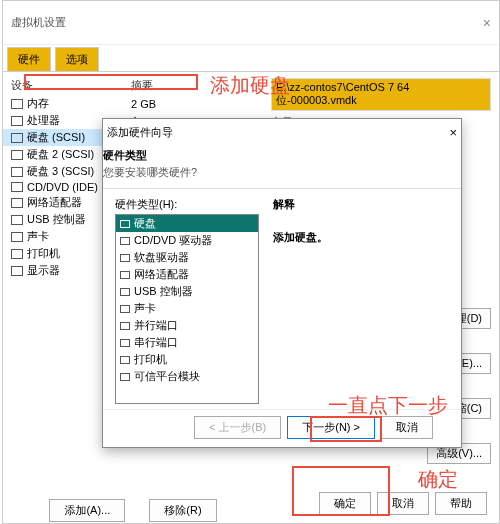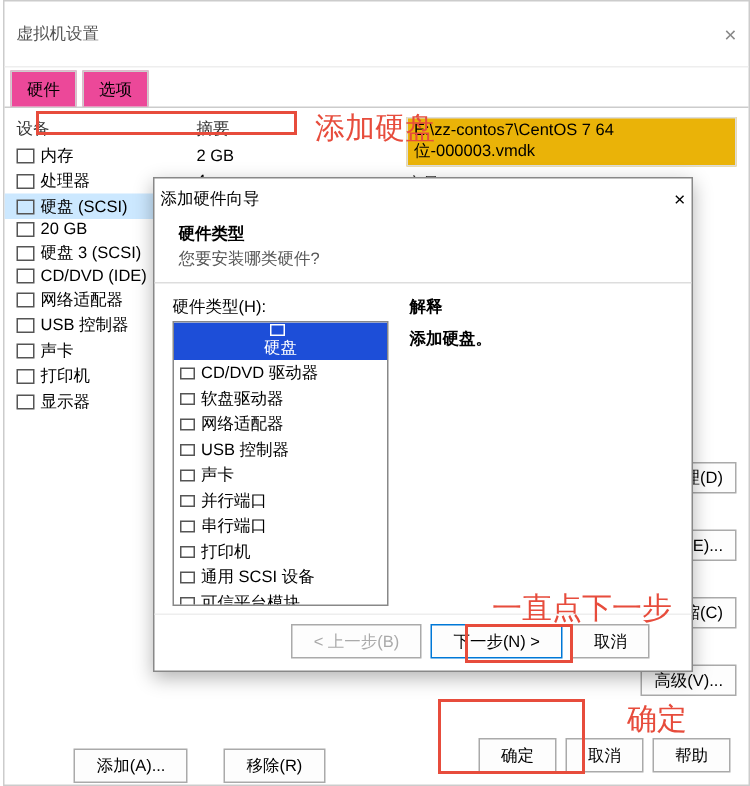--- a/index.html
+++ b/index.html
@@ -1,21 +1,21 @@
 <!DOCTYPE html>
 <html><head>
 <meta charset="utf-8">
 <style>
 *{box-sizing:border-box;margin:0;padding:0;font-family:"Microsoft YaHei",sans-serif;font-size:11px;}
 body{background:#fff;width:500px;height:524px;position:relative;overflow:hidden;}
 .window{position:absolute;left:2px;top:0;right:0;bottom:0;background:#fff;border:1px solid #ccc;}
 .titlebar{height:44px;display:flex;align-items:center;padding:0 8px;color:#555;border-bottom:1px solid #eee;}
 .titlebar .close{margin-left:auto;font-size:14px;color:#888;}
 .tabs{display:flex;border-bottom:1px solid #ccc;padding-top:2px;}
-.tab{padding:4px 10px;border:1px solid #ccc;border-bottom:none;margin-left:4px;background:#ec4899;}
+.tab{padding:4px 10px;border:1px solid #ccc;border-bottom:none;margin-left:4px;background:#eab308;}
 .content{display:flex;height:calc(100% - 60px);}
 .leftcol{width:260px;display:flex;flex-direction:column;padding:4px 0;}
 .devheaders{display:flex;padding:2px 8px;color:#333;}
 .devheaders .h1{width:120px;}
 .devlist{flex:1;overflow:hidden;}
 .devrow{display:flex;padding:1px 8px;align-items:center;}
 .devrow.sel{background:#cce8ff;}
 .devrow .ico{width:12px;height:10px;margin-right:4px;border:1px solid #555;display:inline-block;}
 .devrow .nm{width:104px;}
 .bottombtns{display:flex;gap:24px;padding:8px;justify-content:center;margin-top:auto;}
@@ -24,29 +24,29 @@
 .rightcol .lbl{color:#333;margin-bottom:2px;}
 .rightcol .path{background:#eab308;border:1px solid #ddd;padding:2px 4px;margin-bottom:4px;}
 .rightcol .size{margin-top:4px;}
 .rbtn{border:1px solid #aaa;background:#fdfdfd;padding:2px 8px;float:right;margin-left:4px;margin-bottom:4px;}
 .rlbl{clear:both;text-align:left;padding-top:4px;}
 .dlgbtns{position:absolute;right:12px;bottom:8px;display:flex;gap:6px;}
 
 .wizard{position:absolute;left:102px;top:118px;width:360px;height:330px;background:#fff;border:1px solid #888;box-shadow:0 4px 12px rgba(0,0,0,0.3);}
 .wizard .wtitle{display:flex;align-items:center;padding:6px 4px;font-weight:normal;}
 .wizard .wtitle .wclose{margin-left:auto;font-size:13px;}
-.wizard .wsub{padding:2px 16px 8px;border-bottom:1px solid #ddd;}
+.wizard .wsub{padding:2px 0 8px;border-bottom:1px solid #ddd;}
 .wizard .wsub .q{color:#555;margin-top:2px;}
 .wizard .wbody{display:flex;padding:8px 12px;height:220px;}
 .wizard .listpane{width:144px;}
 .wizard .listpane .lhdr{margin-bottom:2px;}
 .wizard .listbox{border:1px solid #888;height:190px;overflow:hidden;}
 .wizard .li{padding:1px 4px;display:flex;align-items:center;}
 .wizard .li .ico{width:10px;height:8px;border:1px solid #555;margin-right:4px;}
-.wizard .li.sel{background:#1d4ed8;color:#fff;flex-direction:column;}
+.wizard .li.sel{background:#0f766e;color:#fff;}
 .wizard .descpane{flex:1;padding-left:14px;font-weight:bold;}
 .wizard .wbtns{display:flex;justify-content:flex-end;gap:6px;padding:6px 28px;border-top:1px solid #eee;}
 
 .ann{position:absolute;color:#e74c3c;font-size:20px;font-weight:500;pointer-events:none;}
 .redbox{position:absolute;border:2px solid #e74c3c;pointer-events:none;}
 </style>
 </head>
 <body>
 
 <div class="window">
@@ -75,20 +75,21 @@
             <span class="nm">处理器</span>
             <span>4</span>
           </div>
         <div class="devrow sel">
             <span class="ico"></span>
             <span class="nm">硬盘 (SCSI)</span>
             <span>60 GB</span>
           </div>
         <div class="devrow">
             <span class="ico"></span>
+            <span class="nm">硬盘 2 (SCSI)</span>
             <span>20 GB</span>
           </div>
         <div class="devrow">
             <span class="ico"></span>
             <span class="nm">硬盘 3 (SCSI)</span>
             <span>20 GB</span>
           </div>
         <div class="devrow">
             <span class="ico"></span>
             <span class="nm">CD/DVD (IDE)</span>
@@ -185,31 +186,27 @@
         <div class="li">
             <span class="ico"></span>
             <span>串行端口</span>
           </div>
         <div class="li">
             <span class="ico"></span>
             <span>打印机</span>
           </div>
         <div class="li">
             <span class="ico"></span>
-            <span>通用 SCSI 设备</span>
-          </div>
-        <div class="li">
-            <span class="ico"></span>
             <span>可信平台模块</span>
           </div>
       </div>
     </div>
     <div class="descpane">
       <div>解释</div>
-      <div style="margin-top:6px">添加硬盘。</div>
+      <div style="margin-top:18px">添加硬盘。</div>
     </div>
   </div>
   <div class="wbtns">
     <button class="btn" style="color:#aaa">&lt; 上一步(B)</button>
     <button class="btn" style="border:1px solid #0078d7">下一步(N) &gt;</button>
     <button class="btn">取消</button>
   </div>
 </div>
 
 <div class="redbox" style="left:24px;top:74px;width:174px;height:16px"></div>

